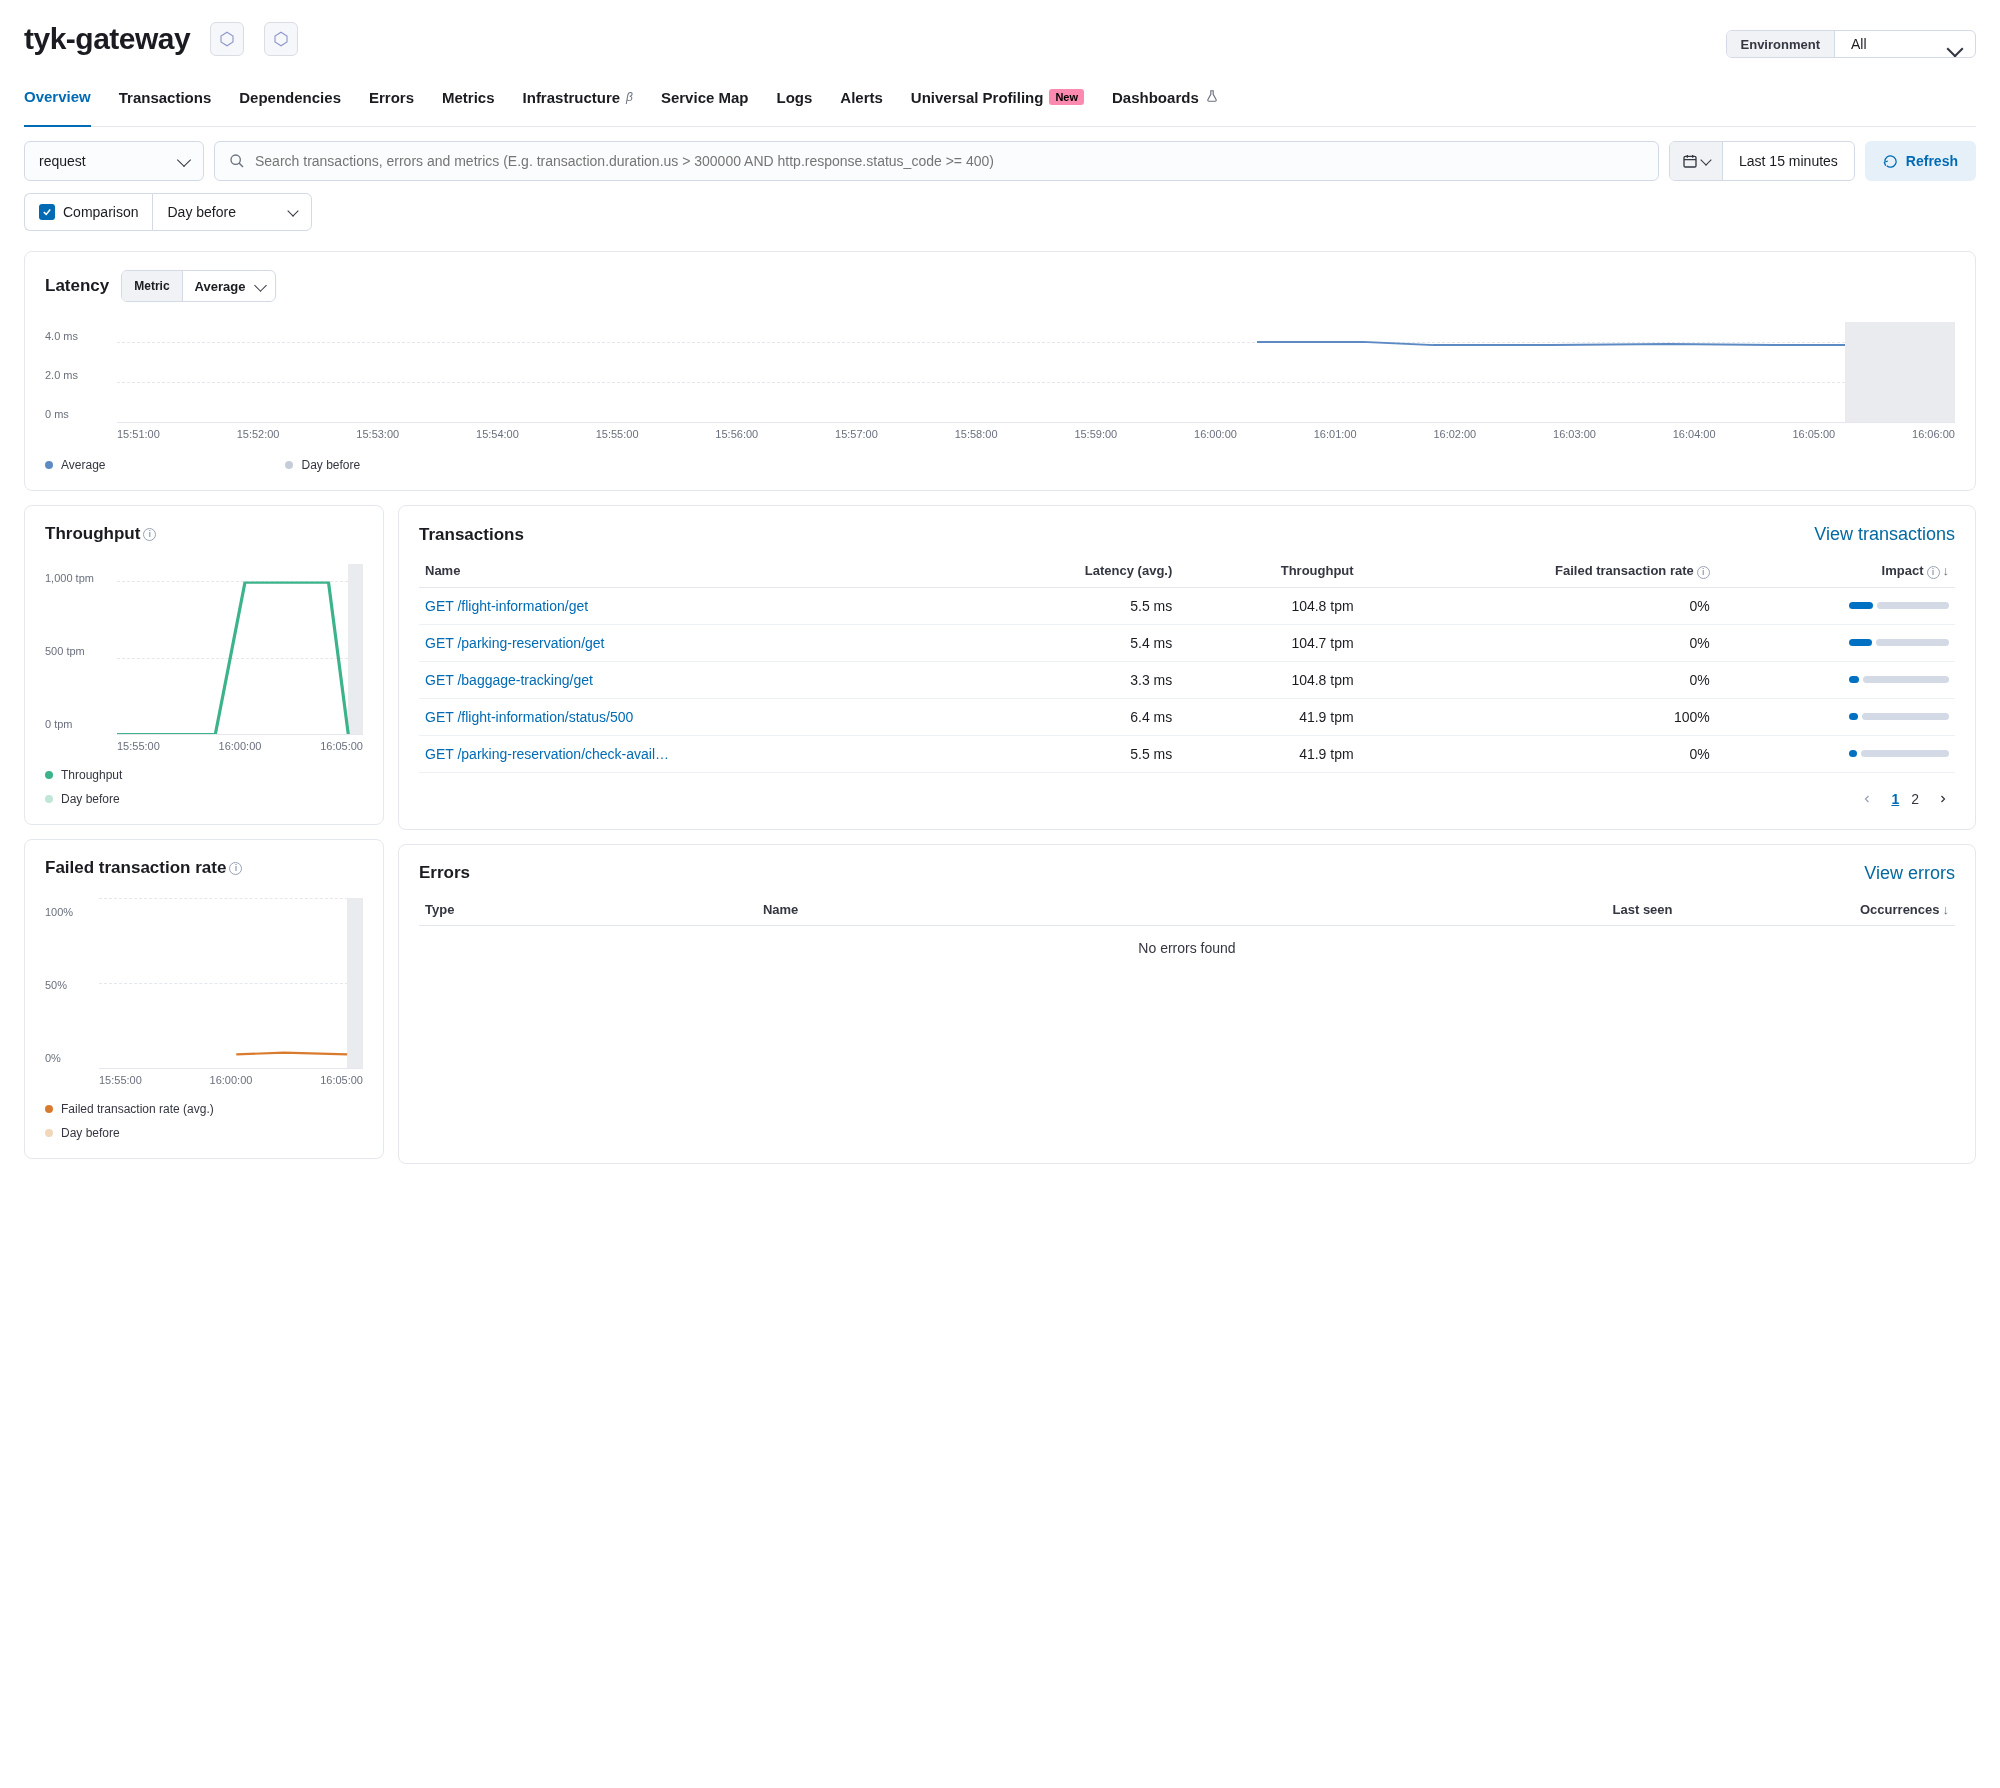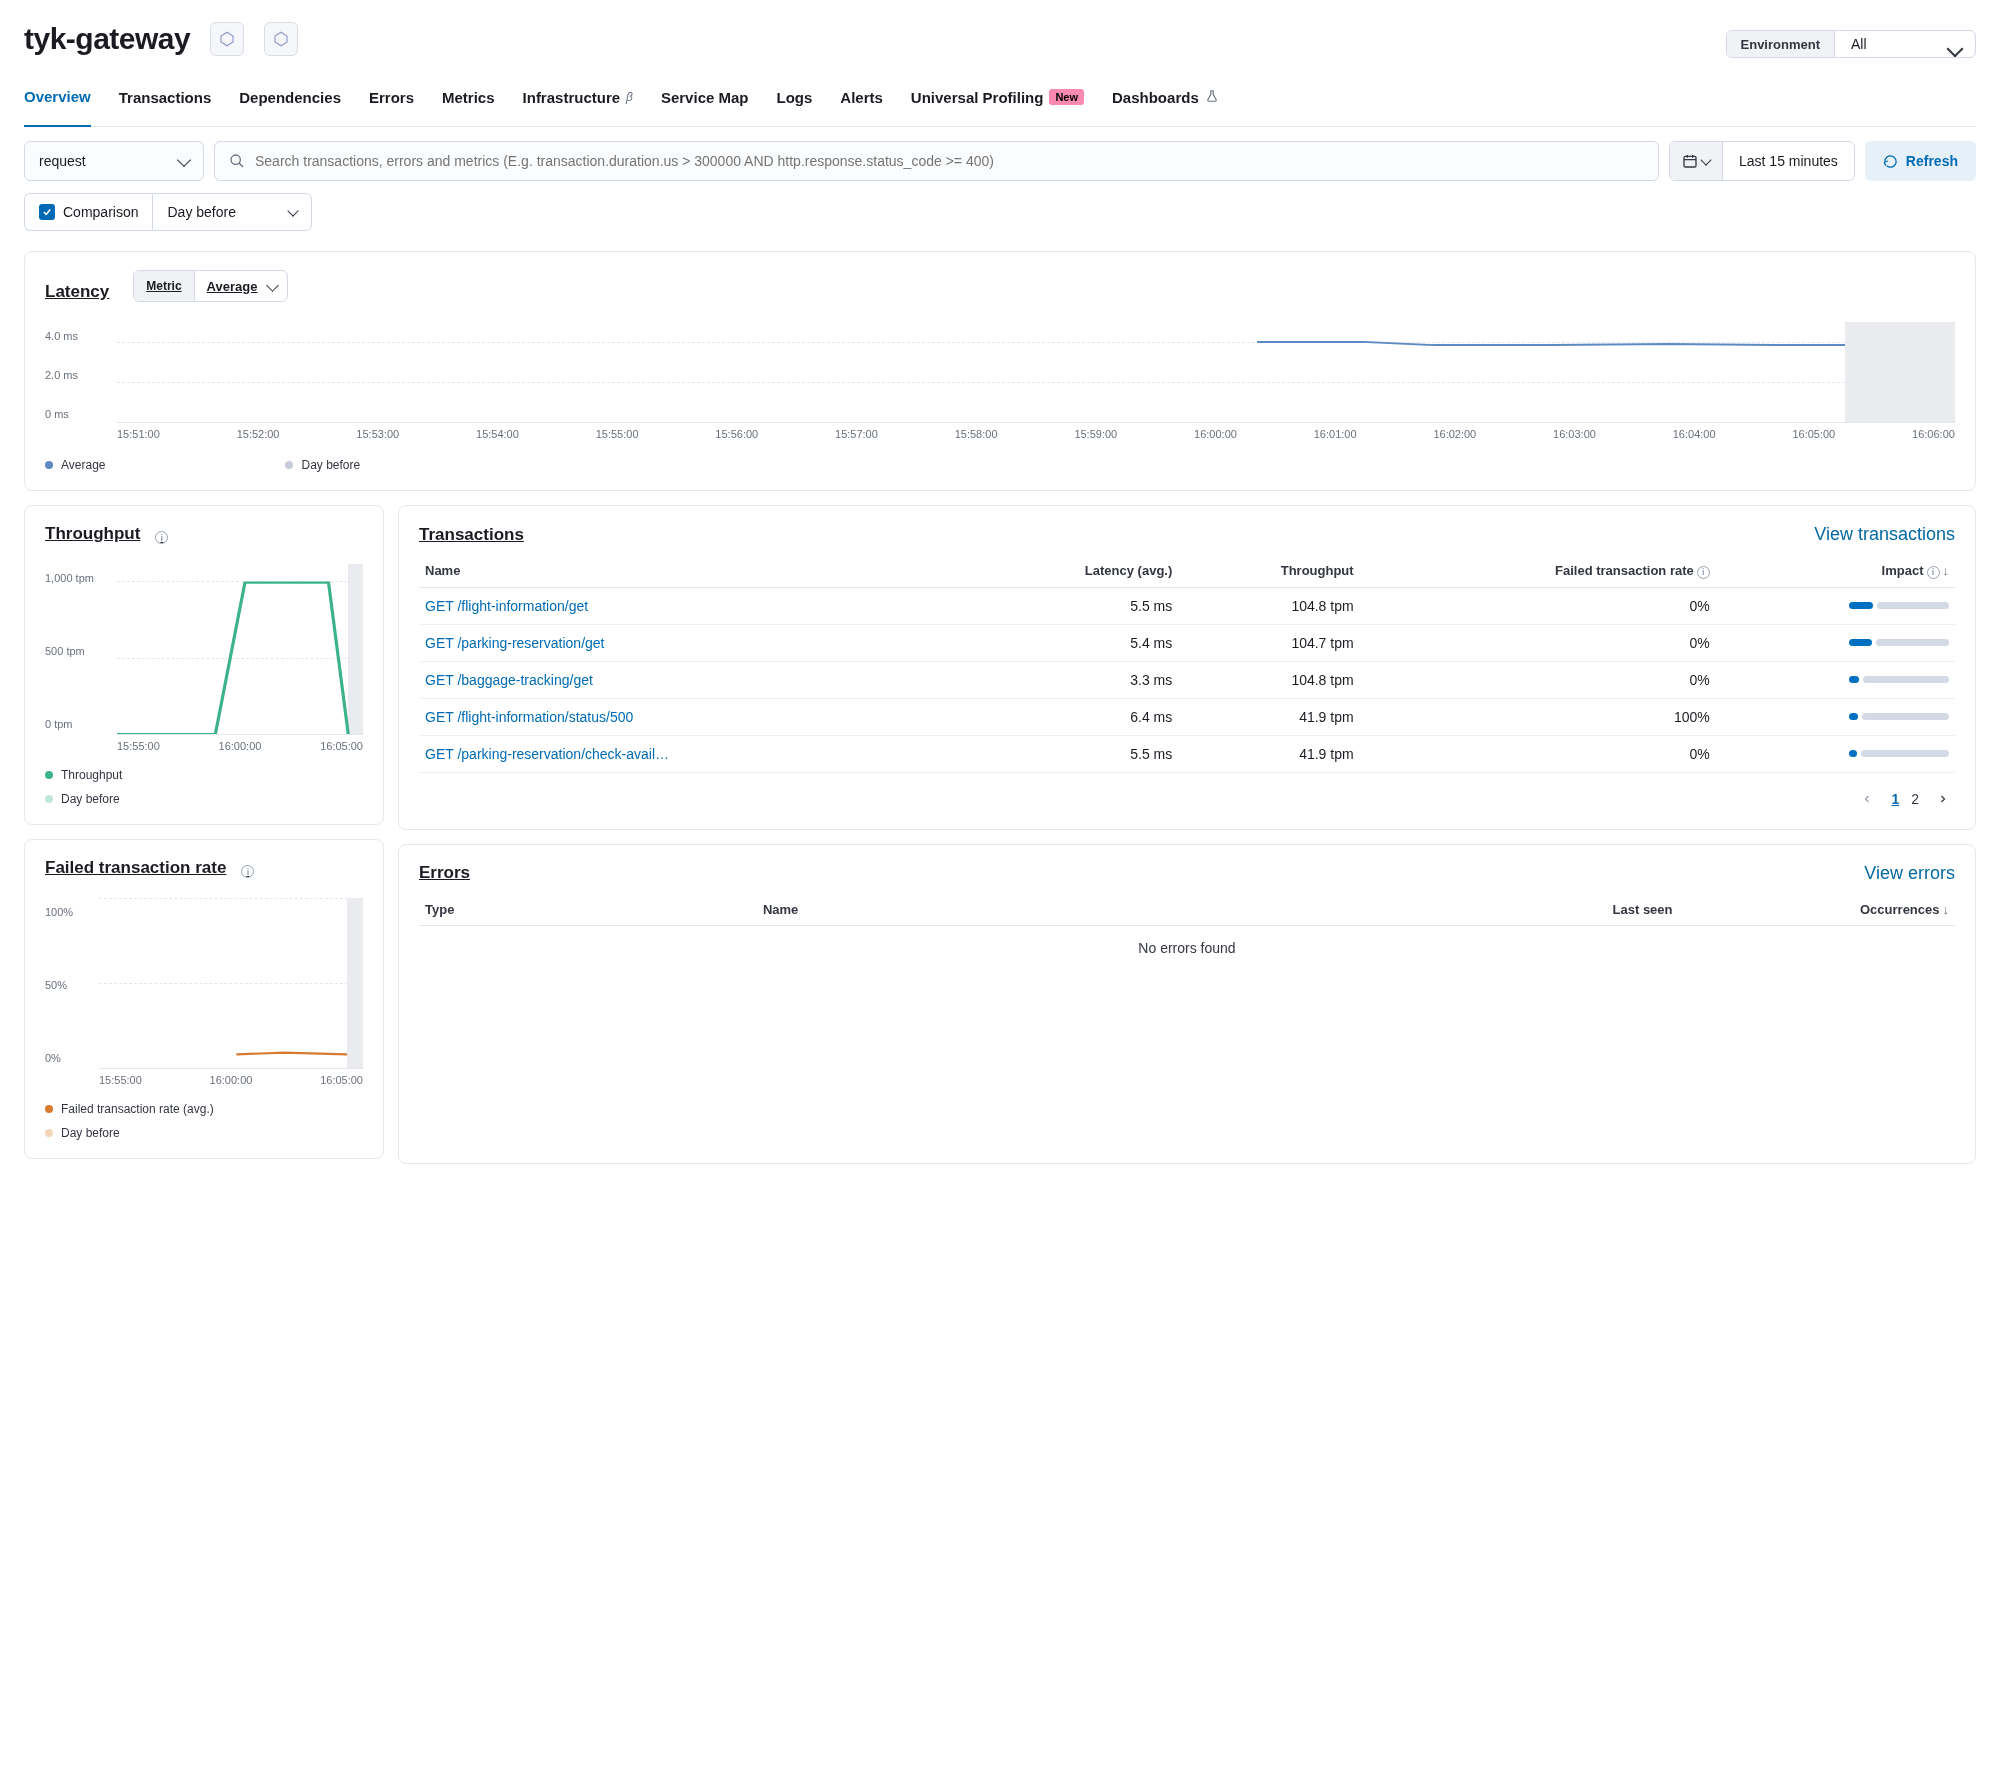--- a/index.html
+++ b/index.html
@@ -37,21 +37,21 @@
 
     
     .comparison-row { display: flex; align-items: center; gap: 0; margin-bottom: 20px; }
     .comparison-check { display: flex; align-items: center; gap: 8px; border: 1px solid #d3dae6; border-radius: 6px 0 0 6px; padding: 0 14px; height: 38px; border-right: none; }
     .checkbox { width: 16px; height: 16px; background: #006bb4; border-radius: 3px; display: flex; align-items: center; justify-content: center; }
     .checkbox svg { width: 10px; height: 8px; }
     .comparison-select { display: flex; align-items: center; justify-content: space-between; border: 1px solid #d3dae6; border-radius: 0 6px 6px 0; padding: 0 14px; height: 38px; width: 160px; cursor: pointer; }
 
     
     .panel { border: 1px solid #e4e8ee; border-radius: 8px; padding: 18px 20px; background: #fff; }
-    .panel-title { font-size: 17px; font-weight: 700; margin-bottom: 12px; display: flex; align-items: flex-end; gap: 12px; text-decoration: underline; }
+    .panel-title { font-size: 17px; font-weight: 700; margin-bottom: 12px; display: flex; align-items: center; gap: 0; }
     .metric-select { display: flex; align-items: center; border: 1px solid #d3dae6; border-radius: 6px; overflow: hidden; height: 32px; margin-left: 12px; }
     .metric-select-label { background: #f0f2f5; padding: 0 12px; height: 100%; display: flex; align-items: center; font-size: 12px; font-weight: 600; border-right: 1px solid #d3dae6; }
     .metric-select-value { padding: 0 30px 0 12px; font-size: 13px; position: relative; }
     .metric-select-value::after { content: ""; position: absolute; right: 10px; width: 8px; height: 8px; border: 1.5px solid #343741; border-top: none; border-left: none; transform: rotate(45deg); top: 2px; }
 
     .grid-main { display: grid; grid-template-columns: 360px 1fr; gap: 14px; }
     .latency-panel { margin-bottom: 14px; }
 
     
     .chart { position: relative; margin-top: 20px; }

